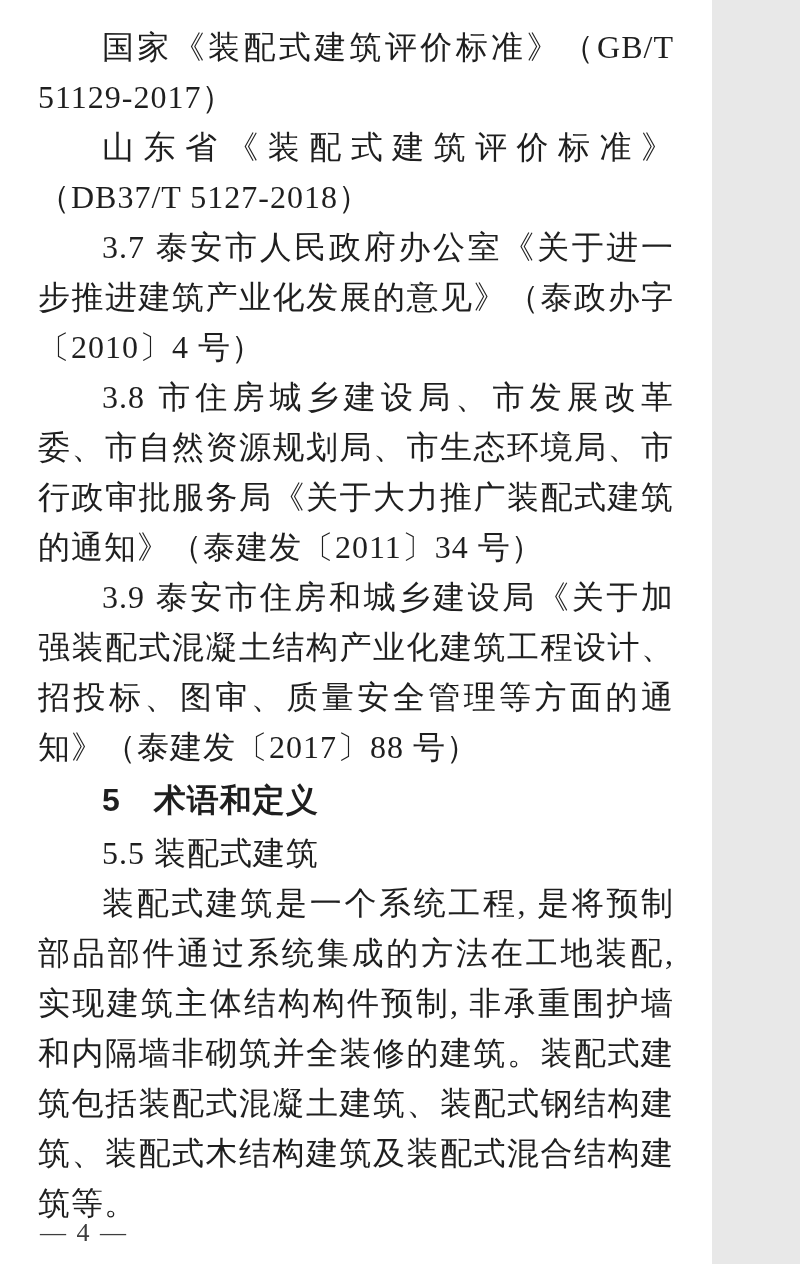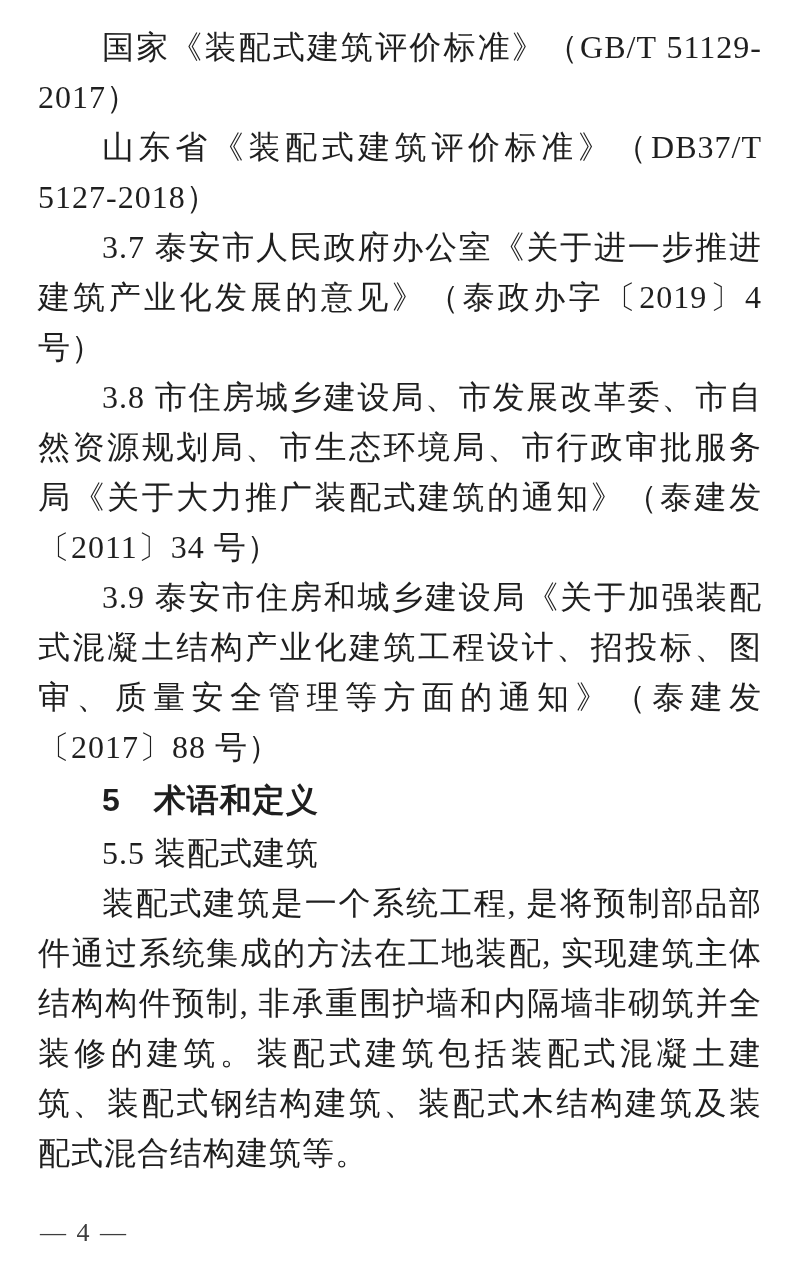--- a/index.html
+++ b/index.html
@@ -1,19 +1,19 @@
 <!DOCTYPE html>
 <html><head>
 <meta charset="utf-8">
 <style>
   * { margin: 0; padding: 0; box-sizing: border-box; }
   html, body { background: #e8e8e8; }
   body { width: 800px; }
   .page {
-    width: 800px;
+    width: 712px;
     height: 1264px;
     background: #ffffff;
     position: relative;
     overflow: hidden;
     color: #1f1f1f;
   }
   .content {
     padding: 22px 38px 0 38px;
   }
   .block {
@@ -43,21 +43,21 @@
     letter-spacing: 2px;
   }
 </style>
 </head>
 <body>
 
 <div class="page">
   <div class="content">
       <div class="block body">国家《装配式建筑评价标准》（GB/T 51129-2017）</div>
       <div class="block body">山东省《装配式建筑评价标准》（DB37/T 5127-2018）</div>
-      <div class="block body">3.7 泰安市人民政府办公室《关于进一步推进建筑产业化发展的意见》（泰政办字〔2019〕4 号）</div>
+      <div class="block body">3.7 泰安市人民政府办公室《关于进一步推进建筑产业化发展的意见》（泰政办字〔2010〕4 号）</div>
       <div class="block body">3.8 市住房城乡建设局、市发展改革委、市自然资源规划局、市生态环境局、市行政审批服务局《关于大力推广装配式建筑的通知》（泰建发〔2011〕34 号）</div>
       <div class="block body">3.9 泰安市住房和城乡建设局《关于加强装配式混凝土结构产业化建筑工程设计、招投标、图审、质量安全管理等方面的通知》（泰建发〔2017〕88 号）</div>
       <div class="block heading">5　术语和定义</div>
       <div class="block body">5.5 装配式建筑</div>
       <div class="block body">装配式建筑是一个系统工程, 是将预制部品部件通过系统集成的方法在工地装配, 实现建筑主体结构构件预制, 非承重围护墙和内隔墙非砌筑并全装修的建筑。装配式建筑包括装配式混凝土建筑、装配式钢结构建筑、装配式木结构建筑及装配式混合结构建筑等。</div>
     </div>
   <div class="footer">— 4 —</div>
 </div>
 
 </body></html>

